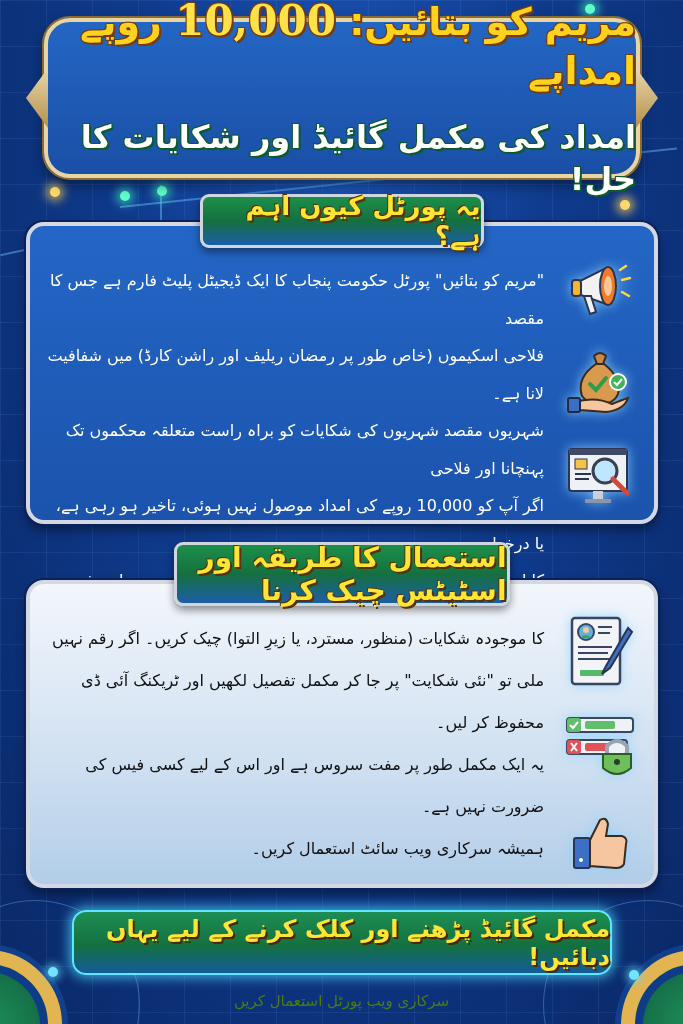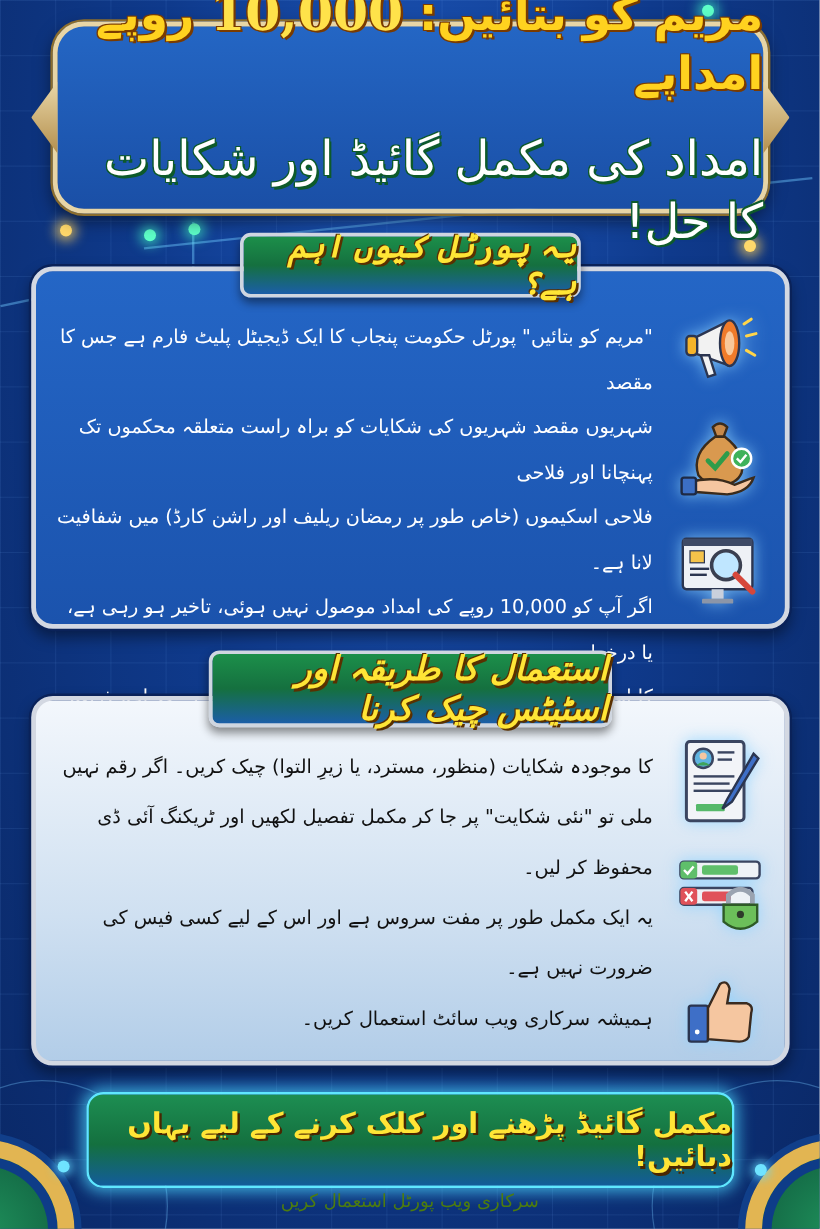--- a/index.html
+++ b/index.html
@@ -43,21 +43,21 @@
   .title-banner::before { left: -22px; clip-path: polygon(100% 0, 0 50%, 100% 100%); }
   .title-banner::after { right: -22px; clip-path: polygon(0 0, 100% 50%, 0 100%); }
   .title-line1 {
     font-family: "DejaVu Sans", sans-serif; font-weight: bold;
     font-size: 38px; color: #ffd21f;
     text-shadow: 2px 2px 0 #7a3b00, -1px -1px 0 #7a3b00, 1px -1px 0 #7a3b00, -1px 1px 0 #7a3b00;
     line-height: 1.25;
   }
   .title-line1 .amount { color: #ffe24a; font-family: "DejaVu Serif", serif; font-size: 42px; }
   .title-line2 {
-    font-weight: normal; font-size: 40px; color: #ffffff;
+    font-weight: bold; font-size: 32px; color: #ffffff;
     text-shadow: 2px 2px 0 #0d5a2a, -1px -1px 0 #0d5a2a, 1px -1px 0 #0d5a2a, -1px 1px 0 #0d5a2a;
     line-height: 1.3;
   }
 
   
   .panel {
     position: absolute; left: 26px; width: 632px;
     border-radius: 18px;
     border: 4px solid #d3d8e2;
     box-shadow: 0 0 0 2px #0a2259, 0 6px 12px rgba(0,0,0,0.45);
@@ -68,21 +68,20 @@
   .section-tab {
     position: absolute; left: 50%; transform: translateX(-50%);
     border-radius: 9px;
     border: 3px solid #cfd6e0;
     background: linear-gradient(180deg, #1c8f4a 0%, #15703f 50%, #1b5ea8 100%);
     box-shadow: 0 4px 8px rgba(0,0,0,0.45);
     display: flex; align-items: center; justify-content: center;
     direction: rtl;
     font-weight: bold; color: #ffe536;
     text-shadow: 2px 2px 0 #5a3000, -1px -1px 0 #5a3000;
-    font-style: italic;
   }
   .tab-1 { top: 194px; width: 284px; height: 54px; font-size: 26px; }
   .tab-2 { top: 542px; width: 336px; height: 64px; font-size: 28px; }
 
   .panel-text {
     position: absolute; right: 110px; left: 16px;
     direction: rtl; text-align: right;
     font-family: "DejaVu Sans", sans-serif;
   }
   .panel-1 .panel-text { top: 36px; color: #ffffff; font-size: 16px; line-height: 37.5px; }
@@ -90,21 +89,21 @@
 
   .icon-col {
     position: absolute; right: 14px; top: 26px; width: 78px;
     display: flex; flex-direction: column; align-items: center; gap: 20px;
   }
   .icon-box { width: 74px; height: 74px; display: flex; align-items: center; justify-content: center; }
   .icon-box svg { filter: drop-shadow(0 0 6px rgba(140,210,255,0.8)); }
 
   
   .cta-button {
-    position: absolute; left: 72px; top: 910px; width: 540px; height: 80px;
+    position: absolute; left: 72px; top: 910px; width: 540px; height: 65px;
     border-radius: 14px;
     border: 2px solid #5fe7ff;
     background: linear-gradient(180deg, #1d8e52 0%, #14703f 55%, #135c9b 100%);
     box-shadow: 0 0 12px 3px rgba(80,220,255,0.7);
     display: flex; align-items: center; justify-content: center;
     direction: rtl; cursor: pointer;
     font-weight: bold; font-size: 24px; color: #ffe536;
     text-shadow: 2px 2px 0 #4a2600;
   }
   .footer-note {
@@ -139,22 +138,22 @@
     <span>مریم کو بتائیں:</span>
     <span class="amount">10,000</span>
     <span>روپے امداپے</span>
   </div>
   <div class="title-line2">امداد کی مکمل گائیڈ اور شکایات کا حل!</div>
 </div>
 
 <div class="panel panel-1">
   <div class="panel-text">
     <div>"مریم کو بتائیں" پورٹل حکومت پنجاب کا ایک ڈیجیٹل پلیٹ فارم ہے جس کا مقصد</div>
+    <div>فلاحی اسکیموں (خاص طور پر رمضان ریلیف اور راشن کارڈ) میں شفافیت لانا ہے۔</div>
     <div>شہریوں مقصد شہریوں کی شکایات کو براہ راست متعلقہ محکموں تک پہنچانا اور فلاحی</div>
-    <div>فلاحی اسکیموں (خاص طور پر رمضان ریلیف اور راشن کارڈ) میں شفافیت لانا ہے۔</div>
     <div>اگر آپ کو 10,000 روپے کی امداد موصول نہیں ہوئی، تاخیر ہو رہی ہے، یا درخواست</div>
     <div>کا اسٹیٹس واضح نہیں ہے، تو یہ پورٹل؛ پورٹل آپ کے لیے بے حد اہم ذریعہ ہے۔</div>
     <div>اس کے ذریعے آپ گھر بیٹھے اپنی معلومات خود چیک کر سکتے ہیں۔</div>
   </div>
   <div class="icon-col">
     <div class="icon-box">
       <svg width="66" height="62" viewBox="0 0 66 62">
         <path d="M10 24 L38 10 L38 46 L10 36 Z" fill="#f2f2f2" stroke="#2b3550" stroke-width="2"></path>
         <ellipse cx="40" cy="28" rx="8" ry="19" fill="#f07b2a" stroke="#2b3550" stroke-width="2"></ellipse>
         <ellipse cx="40" cy="28" rx="4" ry="10" fill="#f9c89a"></ellipse>

